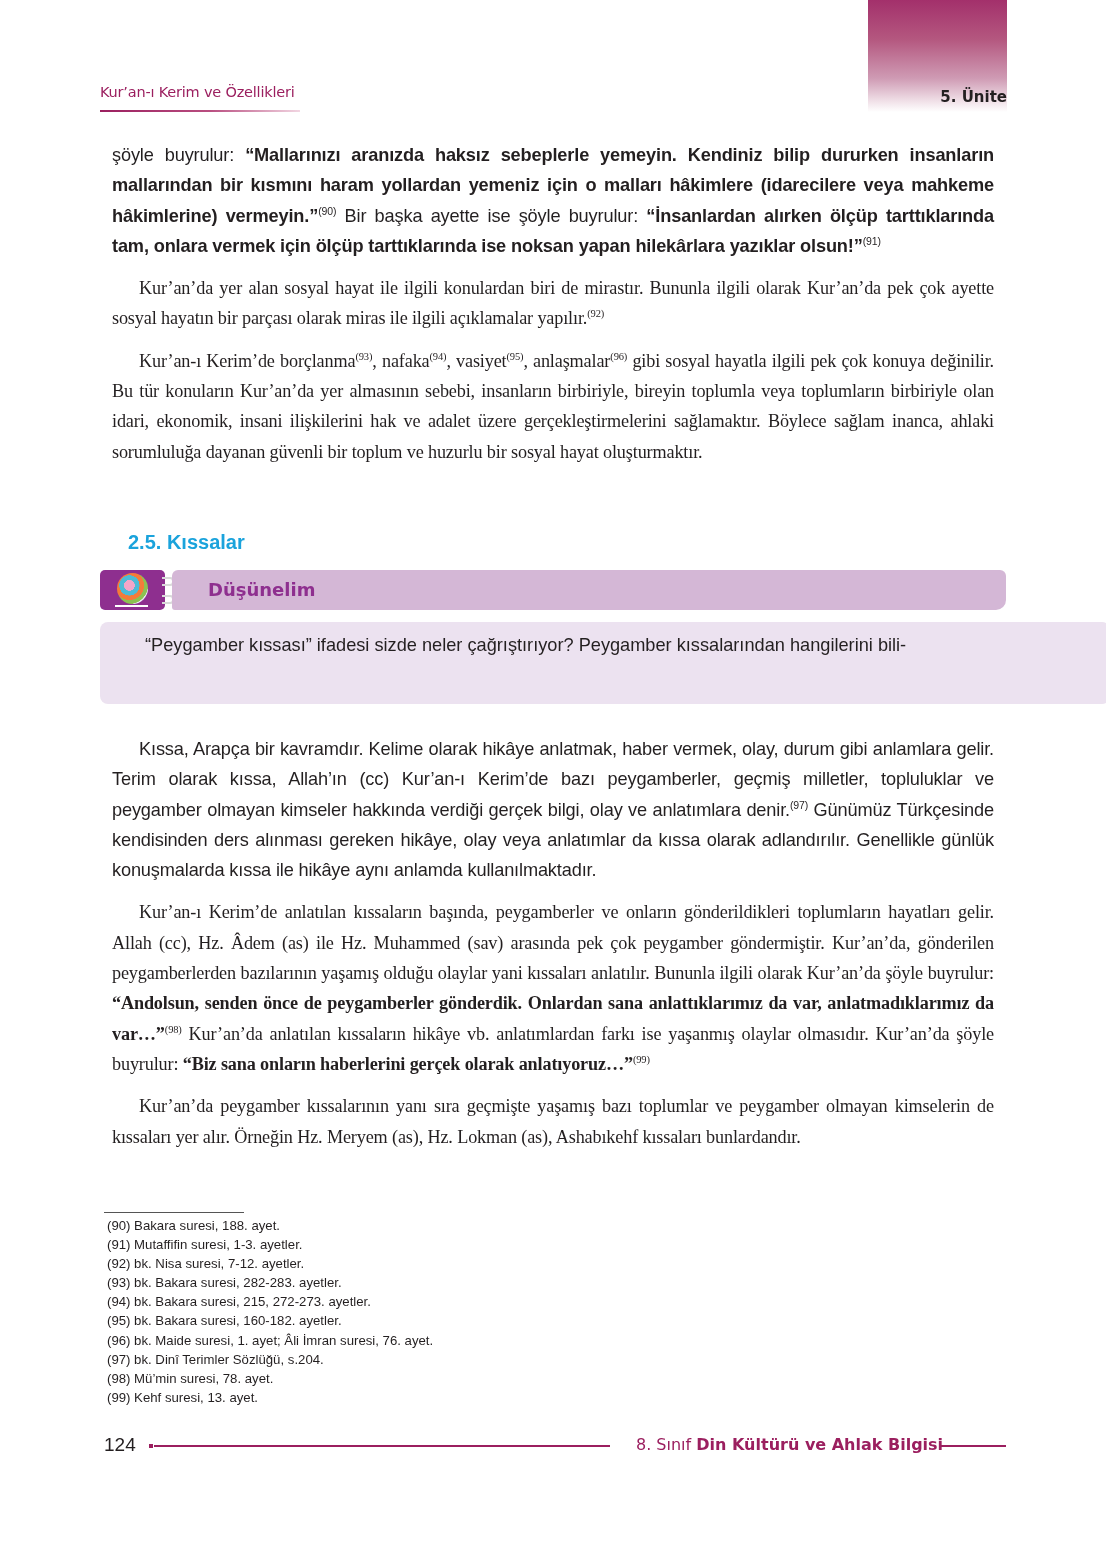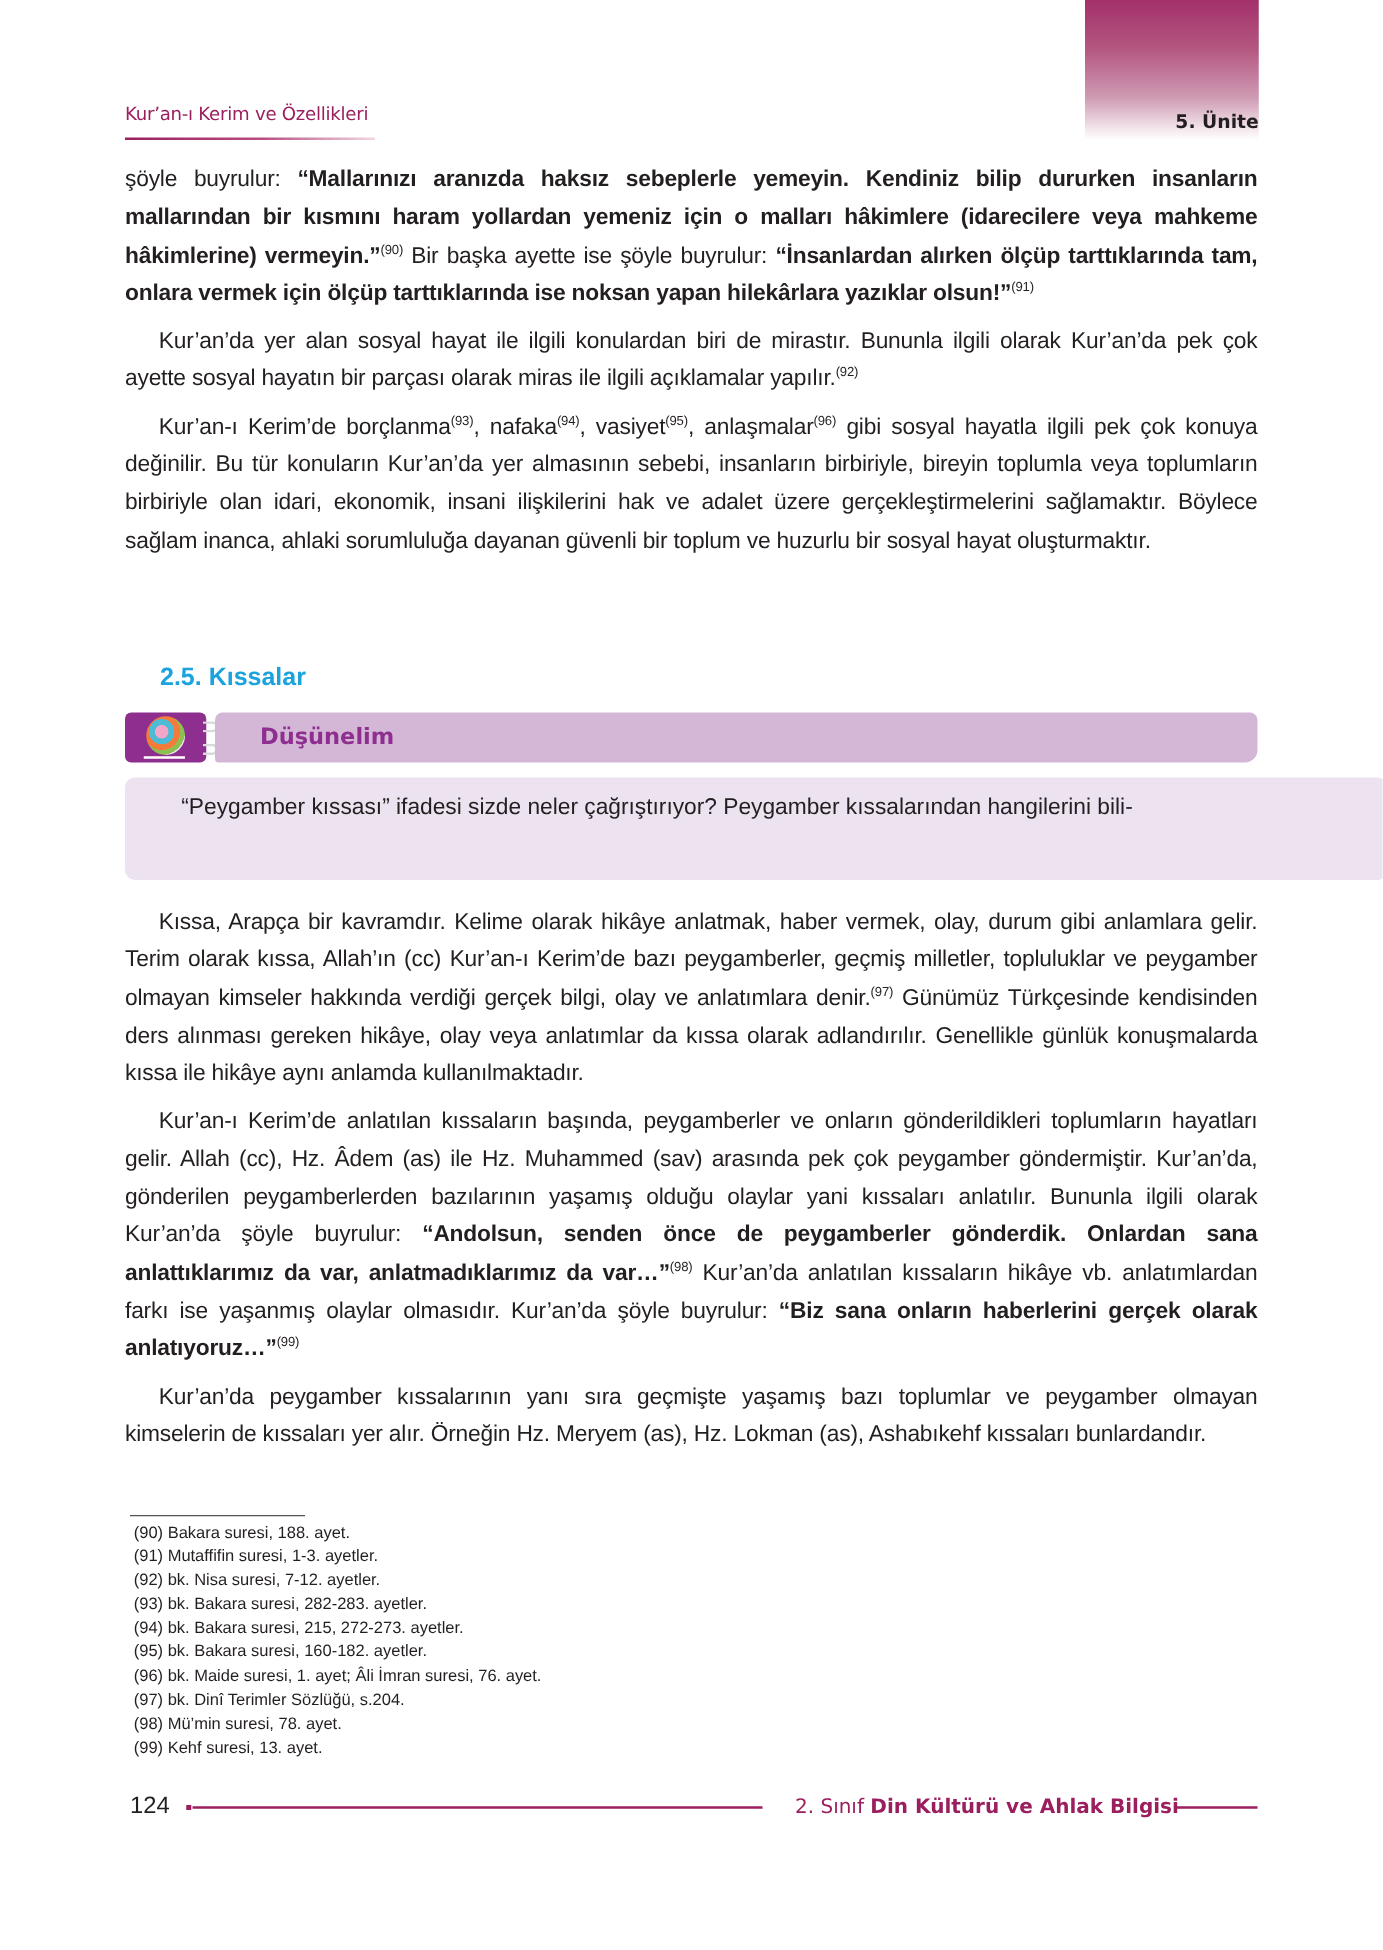--- a/index.html
+++ b/index.html
@@ -10,24 +10,24 @@
               background: linear-gradient(to bottom, #a3306b 0%, #b4577f 35%, #cf9bb4 70%, #f3e6ec 92%, #ffffff 100%); }
   .unit-label { position: absolute; left: 868px; top: 88px; width: 139px; text-align: right;
                 font-family: "DejaVu Sans", sans-serif; font-weight: bold; font-size: 15px; color: #231f20; }
 
   .chapter-title { position: absolute; left: 100px; top: 84px; font-family: "DejaVu Sans", sans-serif;
                    font-weight: normal; font-size: 14.5px; color: #9b1f5f; letter-spacing: -0.2px; }
   .chapter-underline { position: absolute; left: 100px; top: 110px; width: 200px; height: 2px;
                        background: linear-gradient(to right, #9b1f5f 0%, #b94e80 55%, #f2d6e2 100%); }
 
   .content { position: absolute; left: 100px; top: 128px; width: 906px; }
-  p.body { margin: 0; font-size: 18.2px; line-height: 30.3px; text-align: justify;
+  p.body { margin: 12px; font-size: 18.2px; line-height: 30.3px; text-align: justify;
            text-indent: 27px; letter-spacing: -0.15px; }
   p.body.noindent { text-indent: 0; }
-  p.gap { margin-top: 8px; }
+  p.gap { margin-top: 8px; font-family: Liberation Serif, serif; }
   sup { font-size: 10.5px; vertical-align: 7px; line-height: 0; }
   b { font-weight: bold; }
 
   .section-heading { position: absolute; left: 128px; top: 531px; font-size: 20px; font-weight: bold; color: #1aa3dc; }
 
   .think-bar { position: absolute; left: 100px; top: 570px; width: 906px; height: 42px; text-decoration: underline; }
   .think-icon-box { position: absolute; left: 0; top: 0; width: 65px; height: 40px; background: #8e2f8f;
                     border-radius: 5px; }
   .think-icon { position: absolute; left: 17px; top: 3px; width: 31px; height: 31px; border-radius: 50%;
                 background: radial-gradient(circle at 40% 40%, #f3a6c8 0 20%, #4dbbd6 21% 38%, #f47b3a 39% 55%, #8cc152 56% 70%, #e8e8f0 71% 100%); }
@@ -110,15 +110,15 @@
   <div>(96) bk. Maide suresi, 1. ayet; Âli İmran suresi, 76. ayet.</div>
   <div>(97) bk. Dinî Terimler Sözlüğü, s.204.</div>
   <div>(98) Mü’min suresi, 78. ayet.</div>
   <div>(99) Kehf suresi, 13. ayet.</div>
 </div>
 
 <div class="footer">
   <div class="page-num">124</div>
   <div class="footer-dot"></div>
   <div class="footer-line-left"></div>
-  <div class="footer-text"><span>2. Sınıf </span><b>Din Kültürü ve Ahlak Bilgisi</b></div>
+  <div class="footer-text"><span>8. Sınıf </span><b>Din Kültürü ve Ahlak Bilgisi</b></div>
   <div class="footer-line-right"></div>
 </div>
 
 </body></html>

